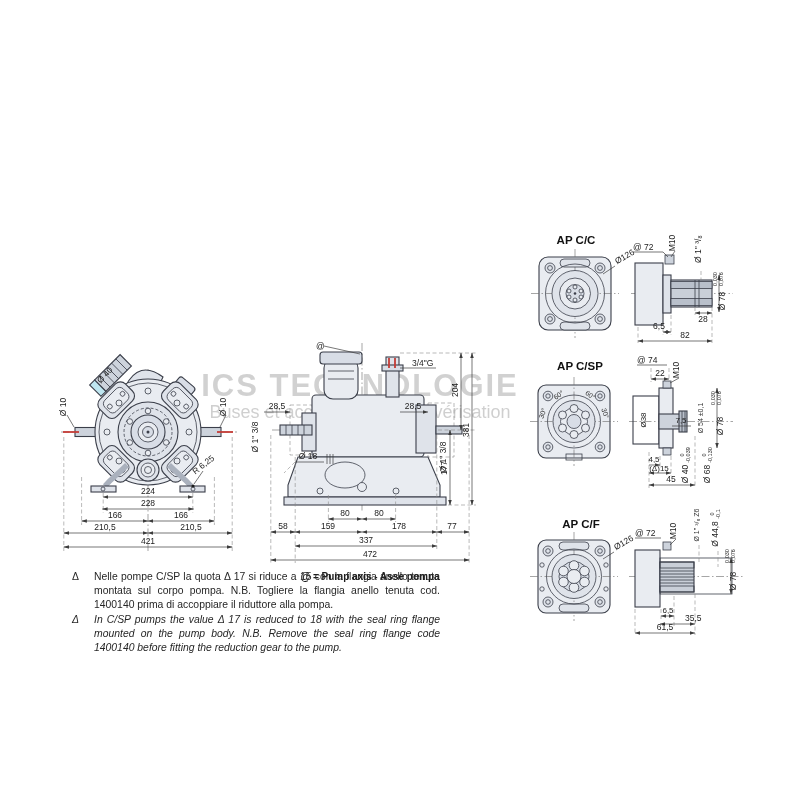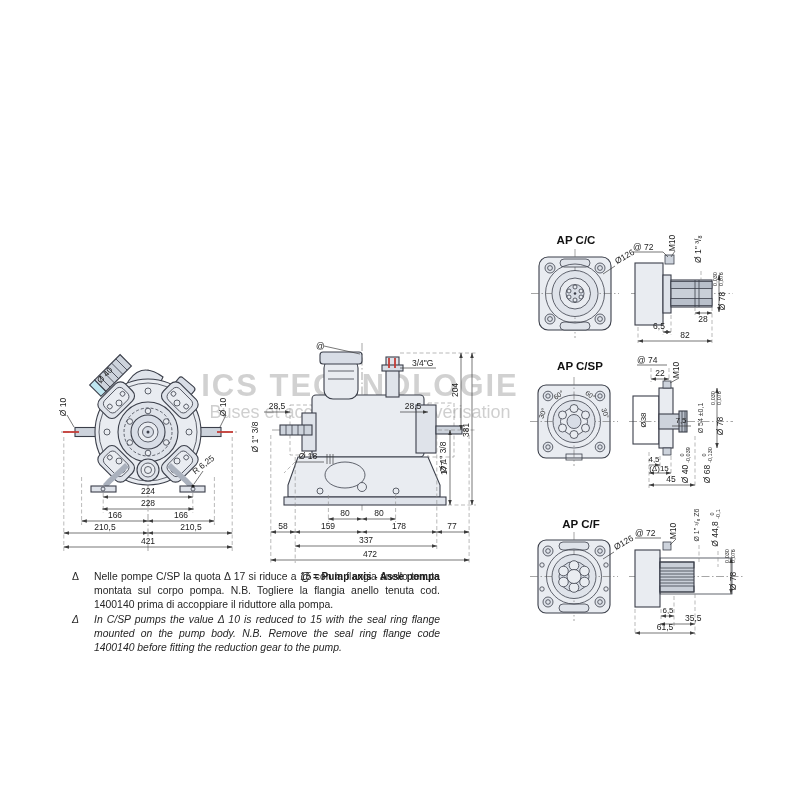--- a/index.html
+++ b/index.html
@@ -522,17 +522,17 @@
     </g>
   </svg>
 
   <div class="abs notes">
     <div class="note">
       <span class="sym">Δ</span>
       <span>Nelle pompe C/SP la quota Δ 17 si riduce a 15 con la flangia anello tenuta montata sul corpo pompa.  N.B. Togliere la flangia anello tenuta cod. 1400140 prima di accoppiare il riduttore alla pompa.</span>
     </div>
     <div class="note it">
       <span class="sym">Δ</span>
-      <span>In C/SP pumps the value Δ 10 is reduced to 15 with the seal ring flange mounted on the pump body. N.B. Remove the seal ring flange code 1400140 before fitting the reduction gear to the pump.</span>
+      <span>In C/SP pumps the value Δ 17 is reduced to 18 with the seal ring flange mounted on the pump body. N.B. Remove the seal ring flange code 1400140 before fitting the reduction gear to the pump.</span>
     </div>
   </div>
 
 </div>
 
 </body></html>

